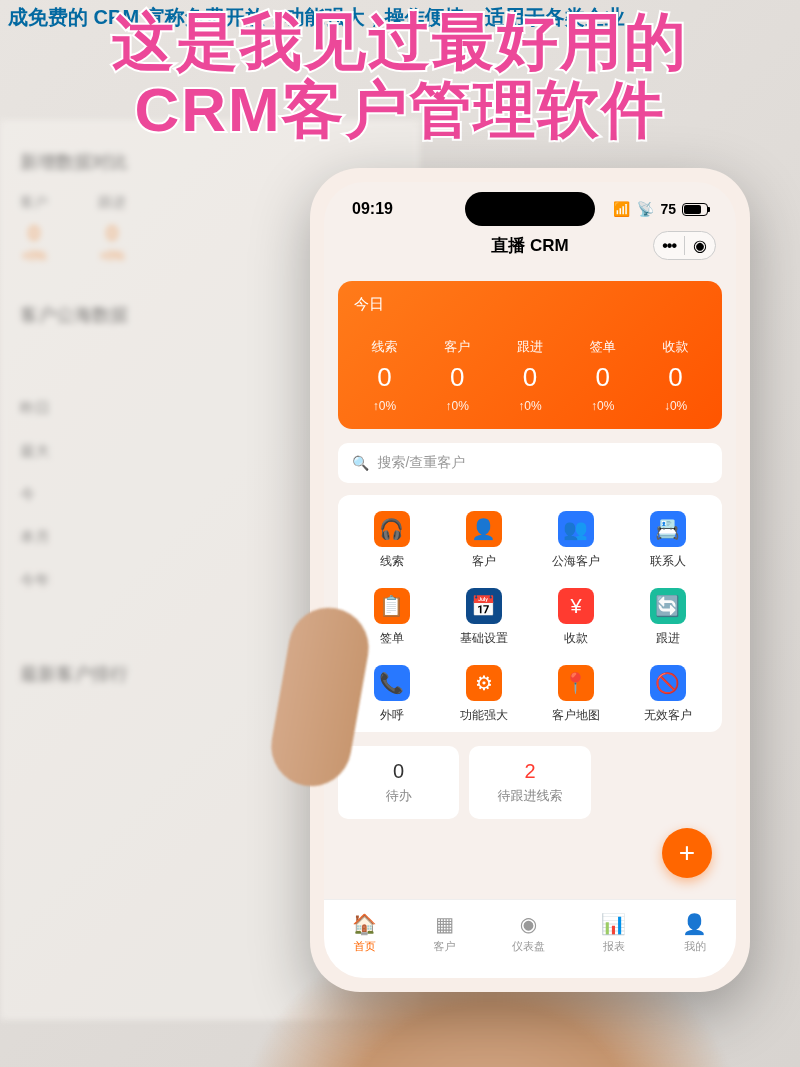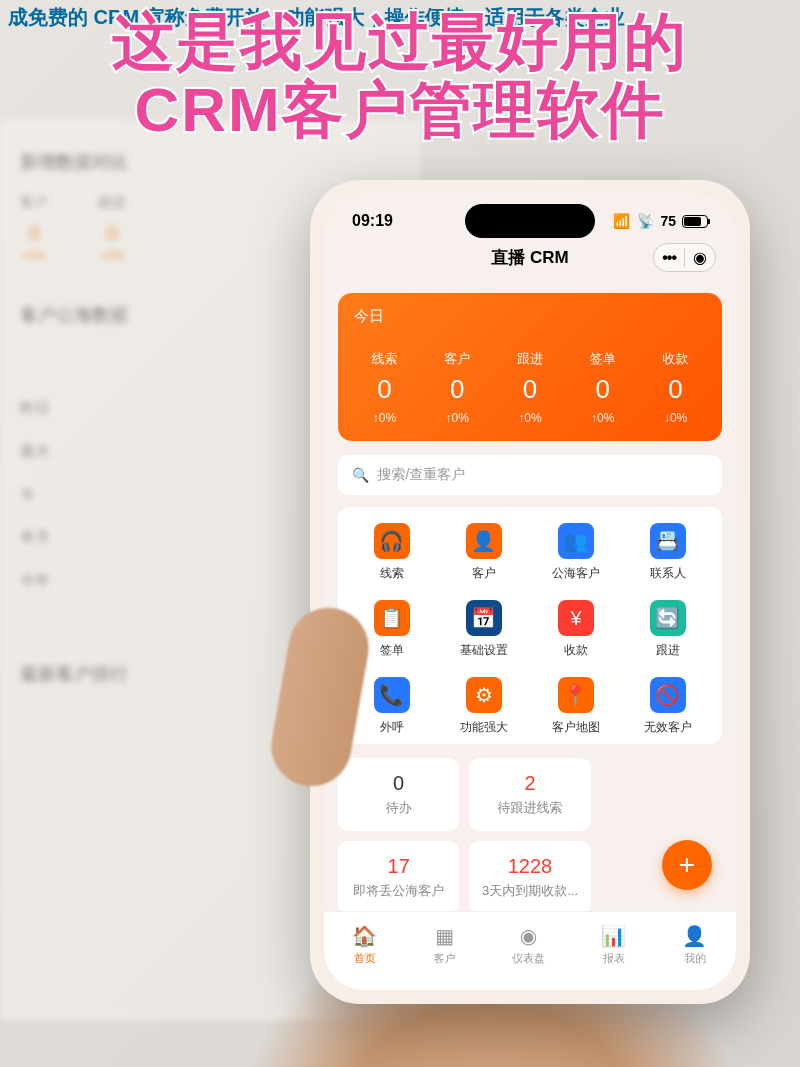--- a/index.html
+++ b/index.html
@@ -87,21 +87,21 @@
       -webkit-text-stroke: 4px #fff;
       paint-order: stroke fill;
       line-height: 1.1;
       z-index: 10;
       letter-spacing: 2px;
     }
     
     
     .phone {
       position: absolute;
-      top: 180px;
+      top: 168px;
       left: 310px;
       width: 440px;
       height: 824px;
       background: #f8eee8;
       border-radius: 50px;
       padding: 14px;
       box-shadow: 0 20px 60px rgba(0,0,0,0.3);
       z-index: 20;
     }
     .phone-screen {
@@ -539,31 +539,20 @@
     <div class="data-grid" id="data-row1">
         <div class="data-card">
           <div class="data-value ">0</div>
       <div class="data-label">待办</div>
         </div>
         <div class="data-card">
           <div class="data-value red">2</div>
       <div class="data-label">待跟进线索</div>
         </div>
       </div>
-    <div class="data-grid-2" id="data-row2">
-        <div class="data-card">
-          <div class="data-value red">17</div>
-      <div class="data-label">即将丢公海客户</div>
-        </div>
-        <div class="data-card">
-          <div class="data-value red">1228</div>
-      <div class="data-label">3天内到期收款...</div>
-        </div>
-        <div class="data-card"></div>
-      </div>
 
     <div class="fab">
       <span>+</span>
     </div>
 
     <div class="bottom-nav" id="bottom-nav">
         <div class="nav-item active">
           <div class="nav-icon">🏠</div>
     <div>首页</div>
         </div>

